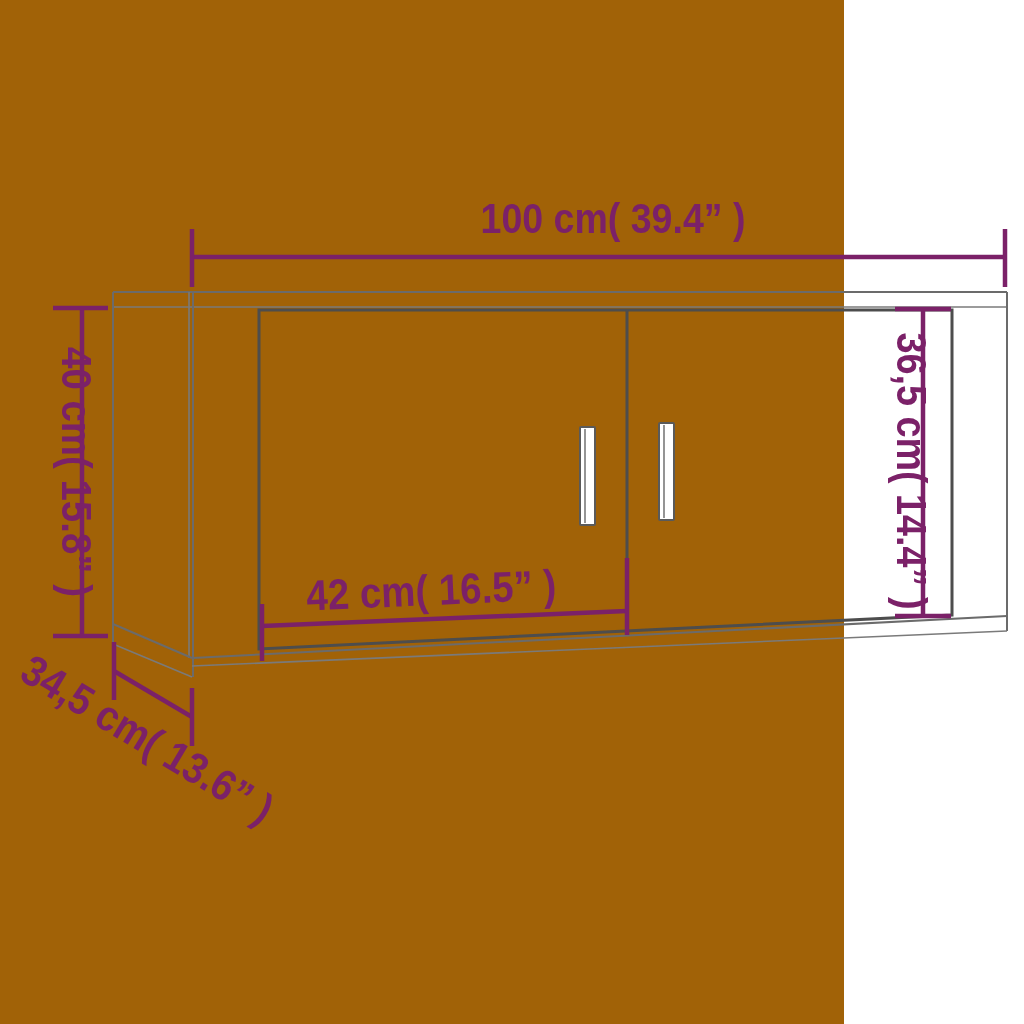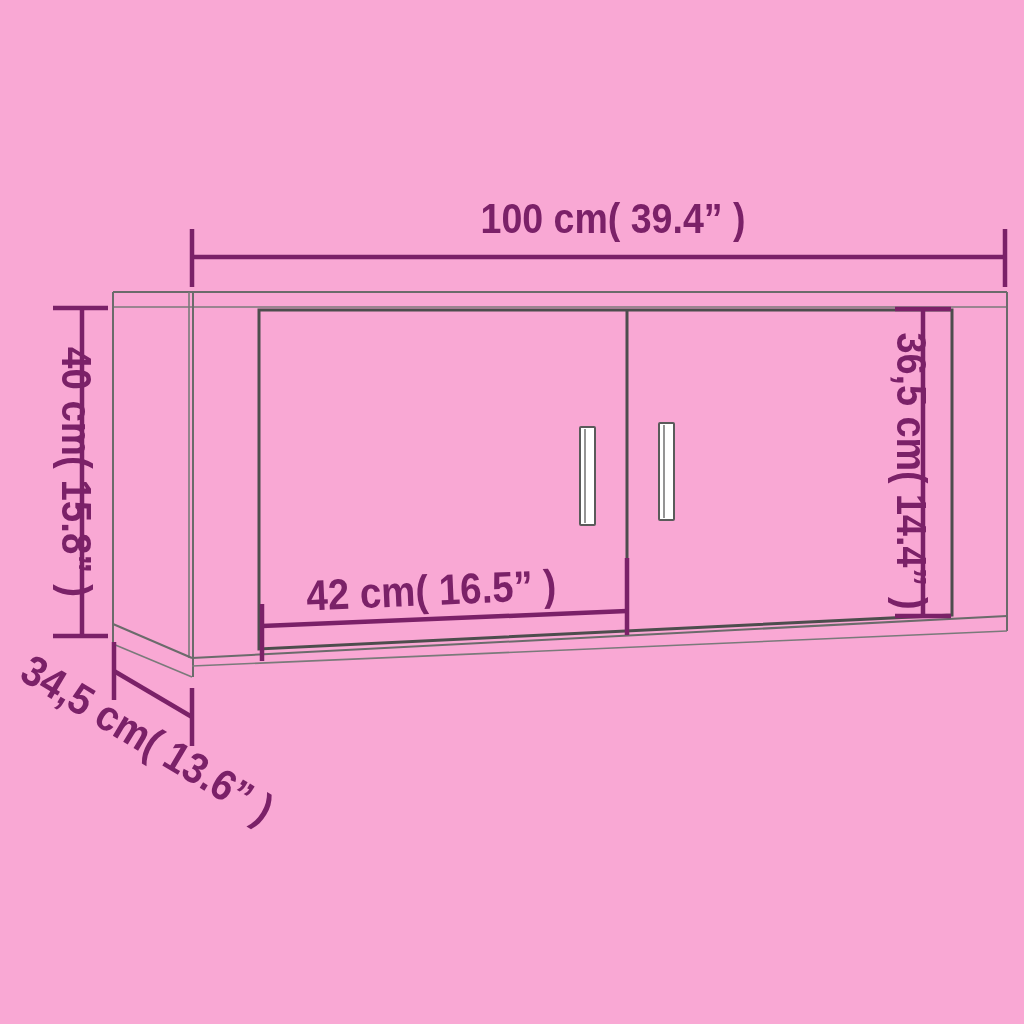--- a/index.html
+++ b/index.html
@@ -6,23 +6,23 @@
     margin: 0;
     padding: 0;
     background: #ffffff;
     width: 1024px;
     height: 1024px;
     overflow: hidden;
     font-family: "Liberation Sans", "DejaVu Sans", sans-serif;
   }
   .stage {
     position: relative;
-    width: 1024px;
+    width: 844px;
     height: 1024px;
-    background: #f9a8d4;
+    background: #a16207;
   }
   svg { display: block; }
   .dim-text {
     font-family: "Liberation Sans", "DejaVu Sans", sans-serif;
     font-weight: bold;
     font-size: 43px;
     fill: #7B2168;
   }
   .carcass-line  { stroke: #6b6b6b; stroke-width: 2;   fill: none; stroke-linecap: butt; }
   .thin-line    { stroke: #7a7a7a; stroke-width: 1.6; fill: none; }

